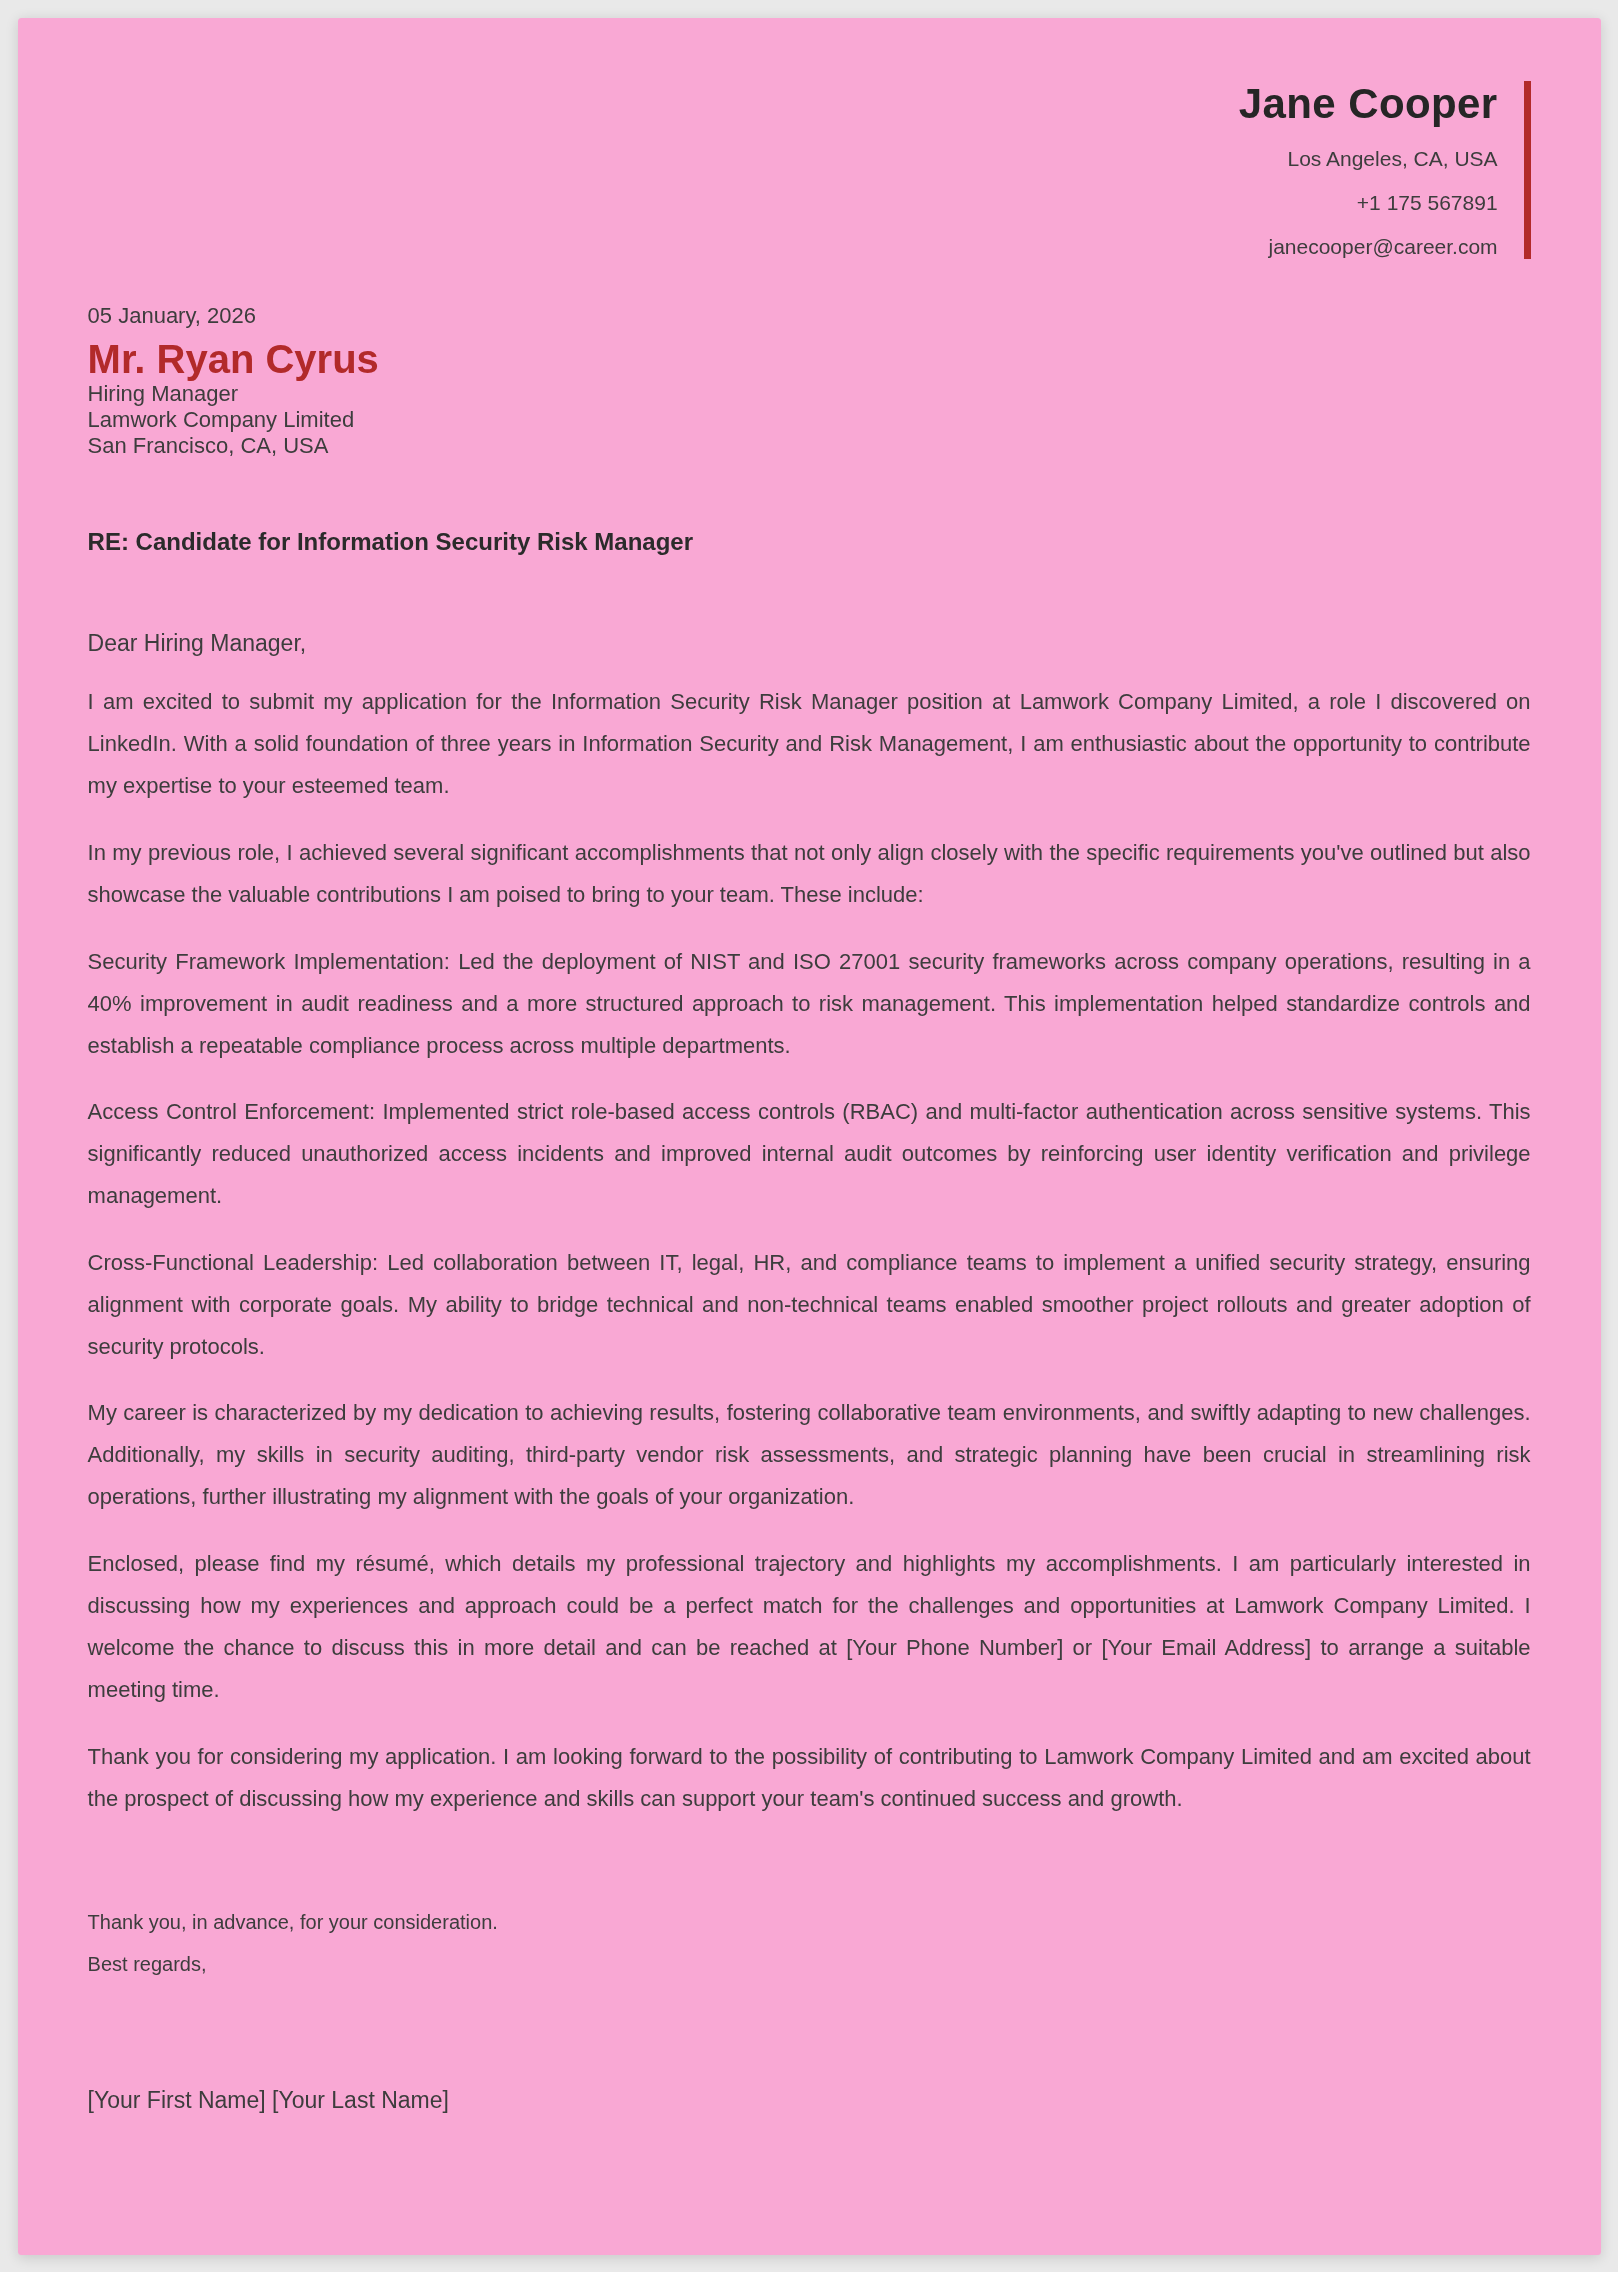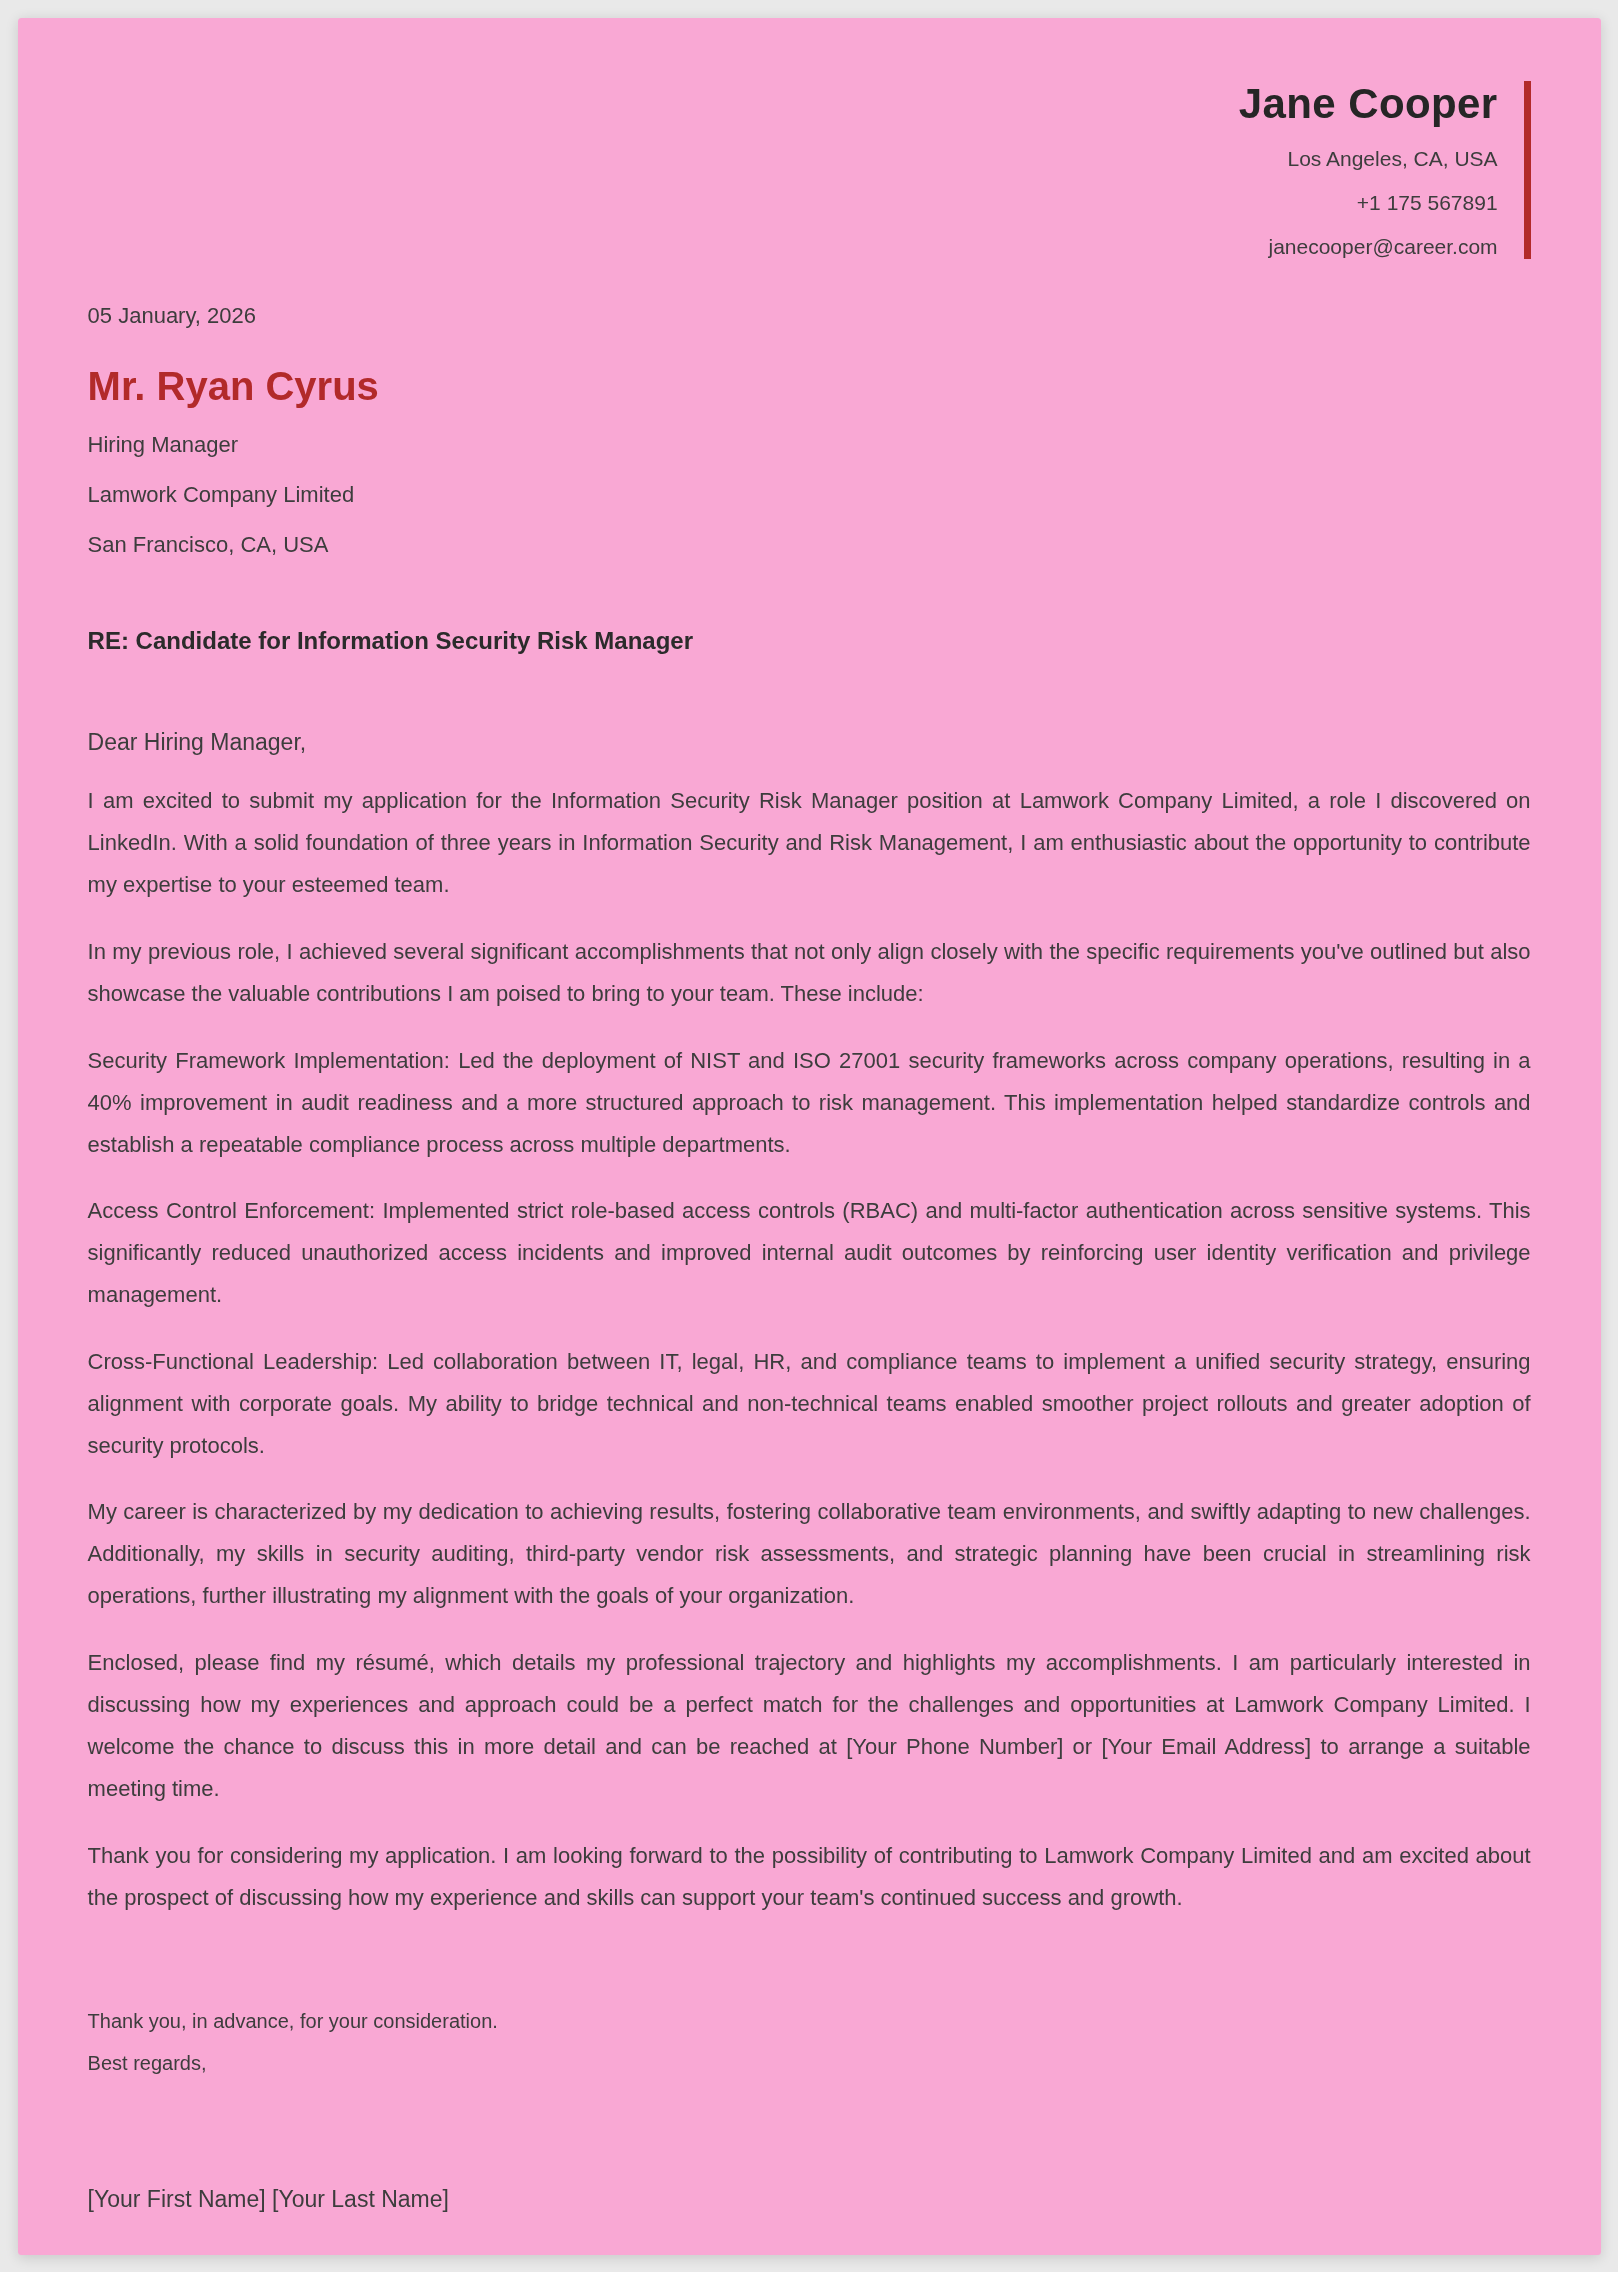--- a/index.html
+++ b/index.html
@@ -51,30 +51,29 @@
     color: #3d3d3d;
     margin-top: 20px;
   }
   
   .date {
     margin-top: 44px;
     font-size: 22px;
     color: #3d3d3d;
   }
   .recipient-name {
-    margin-top: 35px;
+    margin-top: 8px;
     font-size: 40px;
     font-weight: 700;
     color: var(--accent);
     line-height: 1.1;
   }
   .recipient-line {
     font-size: 22px;
     color: #3d3d3d;
-    margin-top: 24px;
   }
   
   .subject {
     margin-top: 69px;
     font-size: 24px;
     font-weight: 700;
     color: #2b2b2b;
   }
   .salutation {
     margin-top: 74px;

